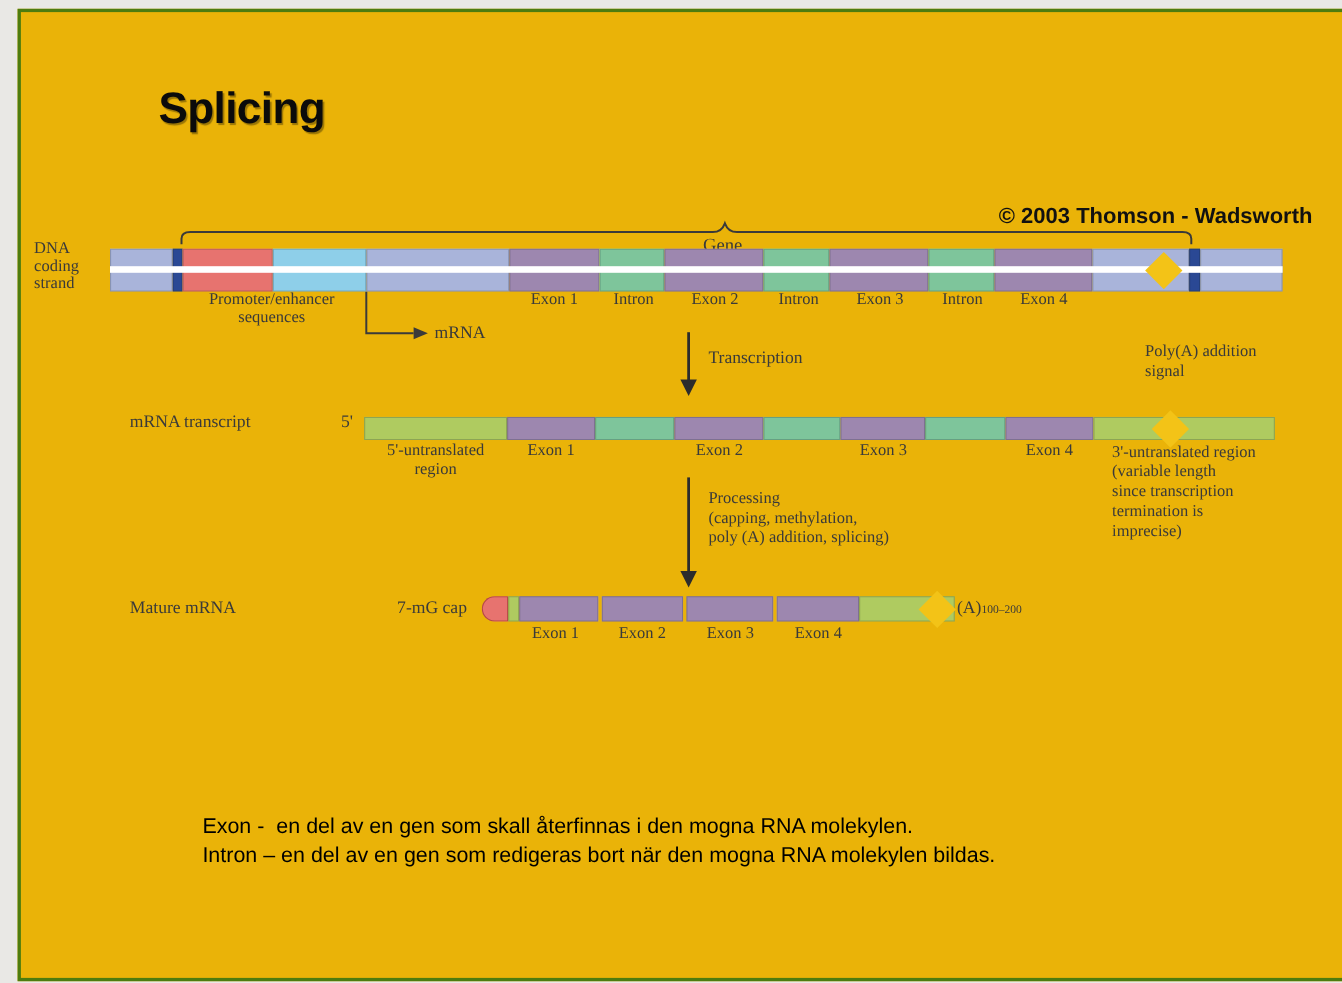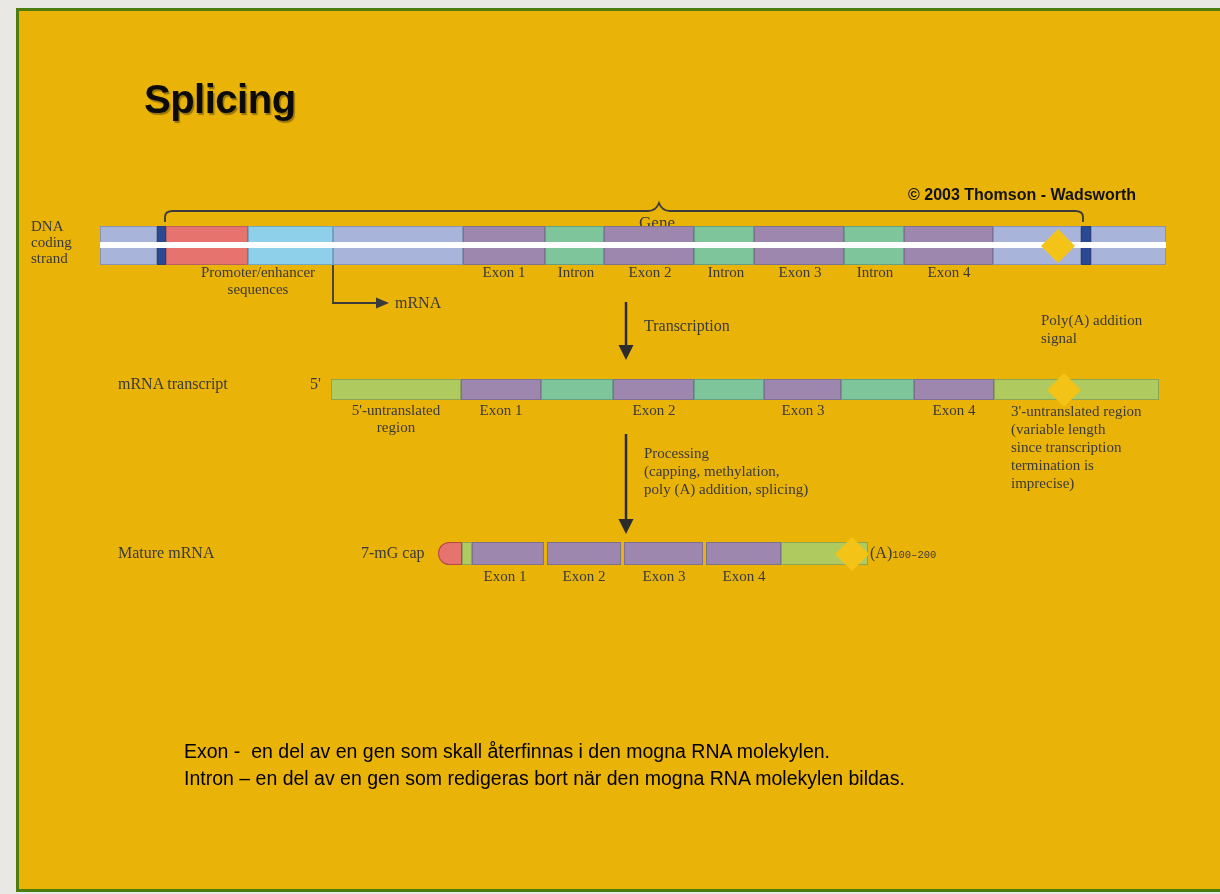--- a/index.html
+++ b/index.html
@@ -10,23 +10,23 @@
          text-shadow:1.5px 1.5px 1px rgba(0,0,0,0.35);}
   .serif{font-family:"Liberation Serif","DejaVu Serif",serif;color:#3a3a3a;}
   .lbl{font-size:15px;line-height:17px;white-space:nowrap;}
   .lbl-c{transform:translateX(-50%);text-align:center;}
   .big{font-size:16px;}
   .bar{position:absolute;}
   .seg{position:absolute;top:0;height:100%;box-shadow:inset 0 0 0 1px rgba(20,30,40,0.22);}
   .stripe{position:absolute;left:0;width:100%;background:#ffffff;}
   .diamond{position:absolute;width:24px;height:24px;transform:rotate(45deg);}
   .cap{border-radius:12px 0 0 12px;box-shadow:inset 0 0 0 1px rgba(120,20,20,0.45);}
-  .copyright{font-size:16px;font-weight:bold;color:#111;white-space:nowrap;}
+  .copyright{font-size:20px;font-weight:bold;color:#111;white-space:nowrap;}
   .footer-line{font-size:19.5px;line-height:27px;color:#000;white-space:pre-wrap;}
-  .sub{font-size:10.5px;font-family:Liberation Mono, monospace;}
+  .sub{font-size:10.5px;}
   svg{position:absolute;left:0;top:0;pointer-events:none;}
 </style>
 </head>
 <body>
 
 <div class="stage">
  <div class="slide">
 
   <div class="abs title" style="left:125px;top:66px;">Splicing</div>
 
@@ -63,21 +63,21 @@
     <div class="seg" style="left: 654px; width: 90px; background-color: rgb(157, 135, 175);"></div>
     <div class="seg" style="left: 744px; width: 60px; background-color: rgb(126, 197, 155);"></div>
     <div class="seg" style="left: 804px; width: 89px; background-color: rgb(157, 135, 175);"></div>
     <div class="seg" style="left: 893px; width: 88px; background-color: rgb(169, 180, 218);"></div>
     <div class="seg" style="left: 981px; width: 10px; background-color: rgb(42, 72, 148);"></div>
     <div class="seg" style="left: 991px; width: 75px; background-color: rgb(169, 180, 218);"></div>
     <div class="stripe" style="top:16px;height:6px;"></div>
     <div class="diamond" style="left: 946px; top: 7.5px; background-color: rgb(243, 195, 23);"></div>
   </div>
 
-  <div class="abs serif lbl lbl-c" style="left:228px;top:253px;margin-left:11px;">
+  <div class="abs serif lbl lbl-c" style="left:228px;top:253px;">
     <div>Promoter/enhancer</div>
     <div>sequences</div>
   </div>
   <div class="abs serif lbl lbl-c" style="left:485px;top:253px;">Exon 1</div>
   <div class="abs serif lbl lbl-c" style="left:557px;top:253px;">Intron</div>
   <div class="abs serif lbl lbl-c" style="left:631px;top:253px;">Exon 2</div>
   <div class="abs serif lbl lbl-c" style="left:707px;top:253px;">Intron</div>
   <div class="abs serif lbl lbl-c" style="left:781px;top:253px;">Exon 3</div>
   <div class="abs serif lbl lbl-c" style="left:856px;top:253px;">Intron</div>
   <div class="abs serif lbl lbl-c" style="left:930px;top:253px;">Exon 4</div>

